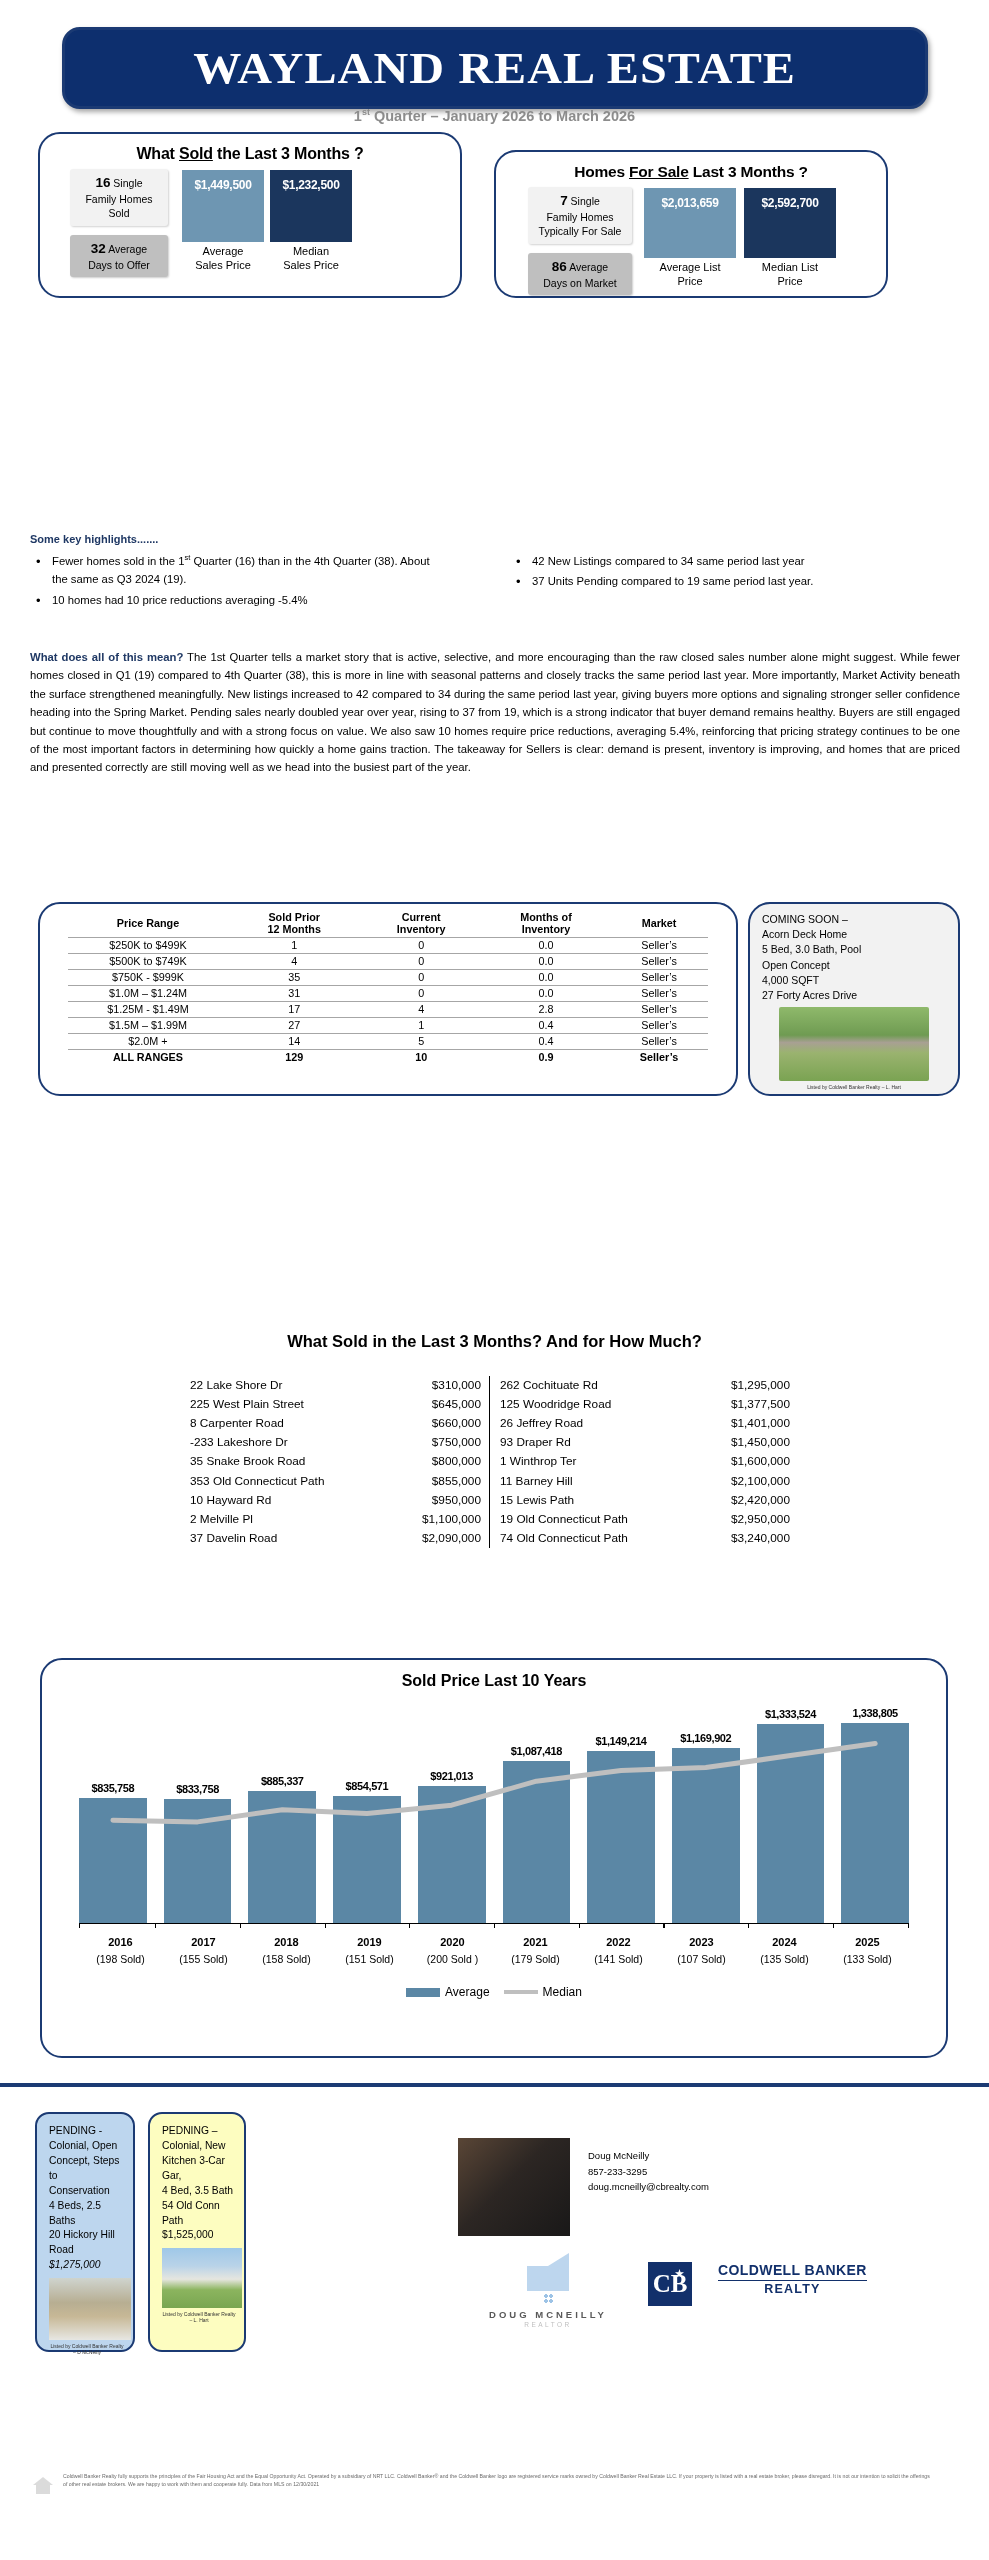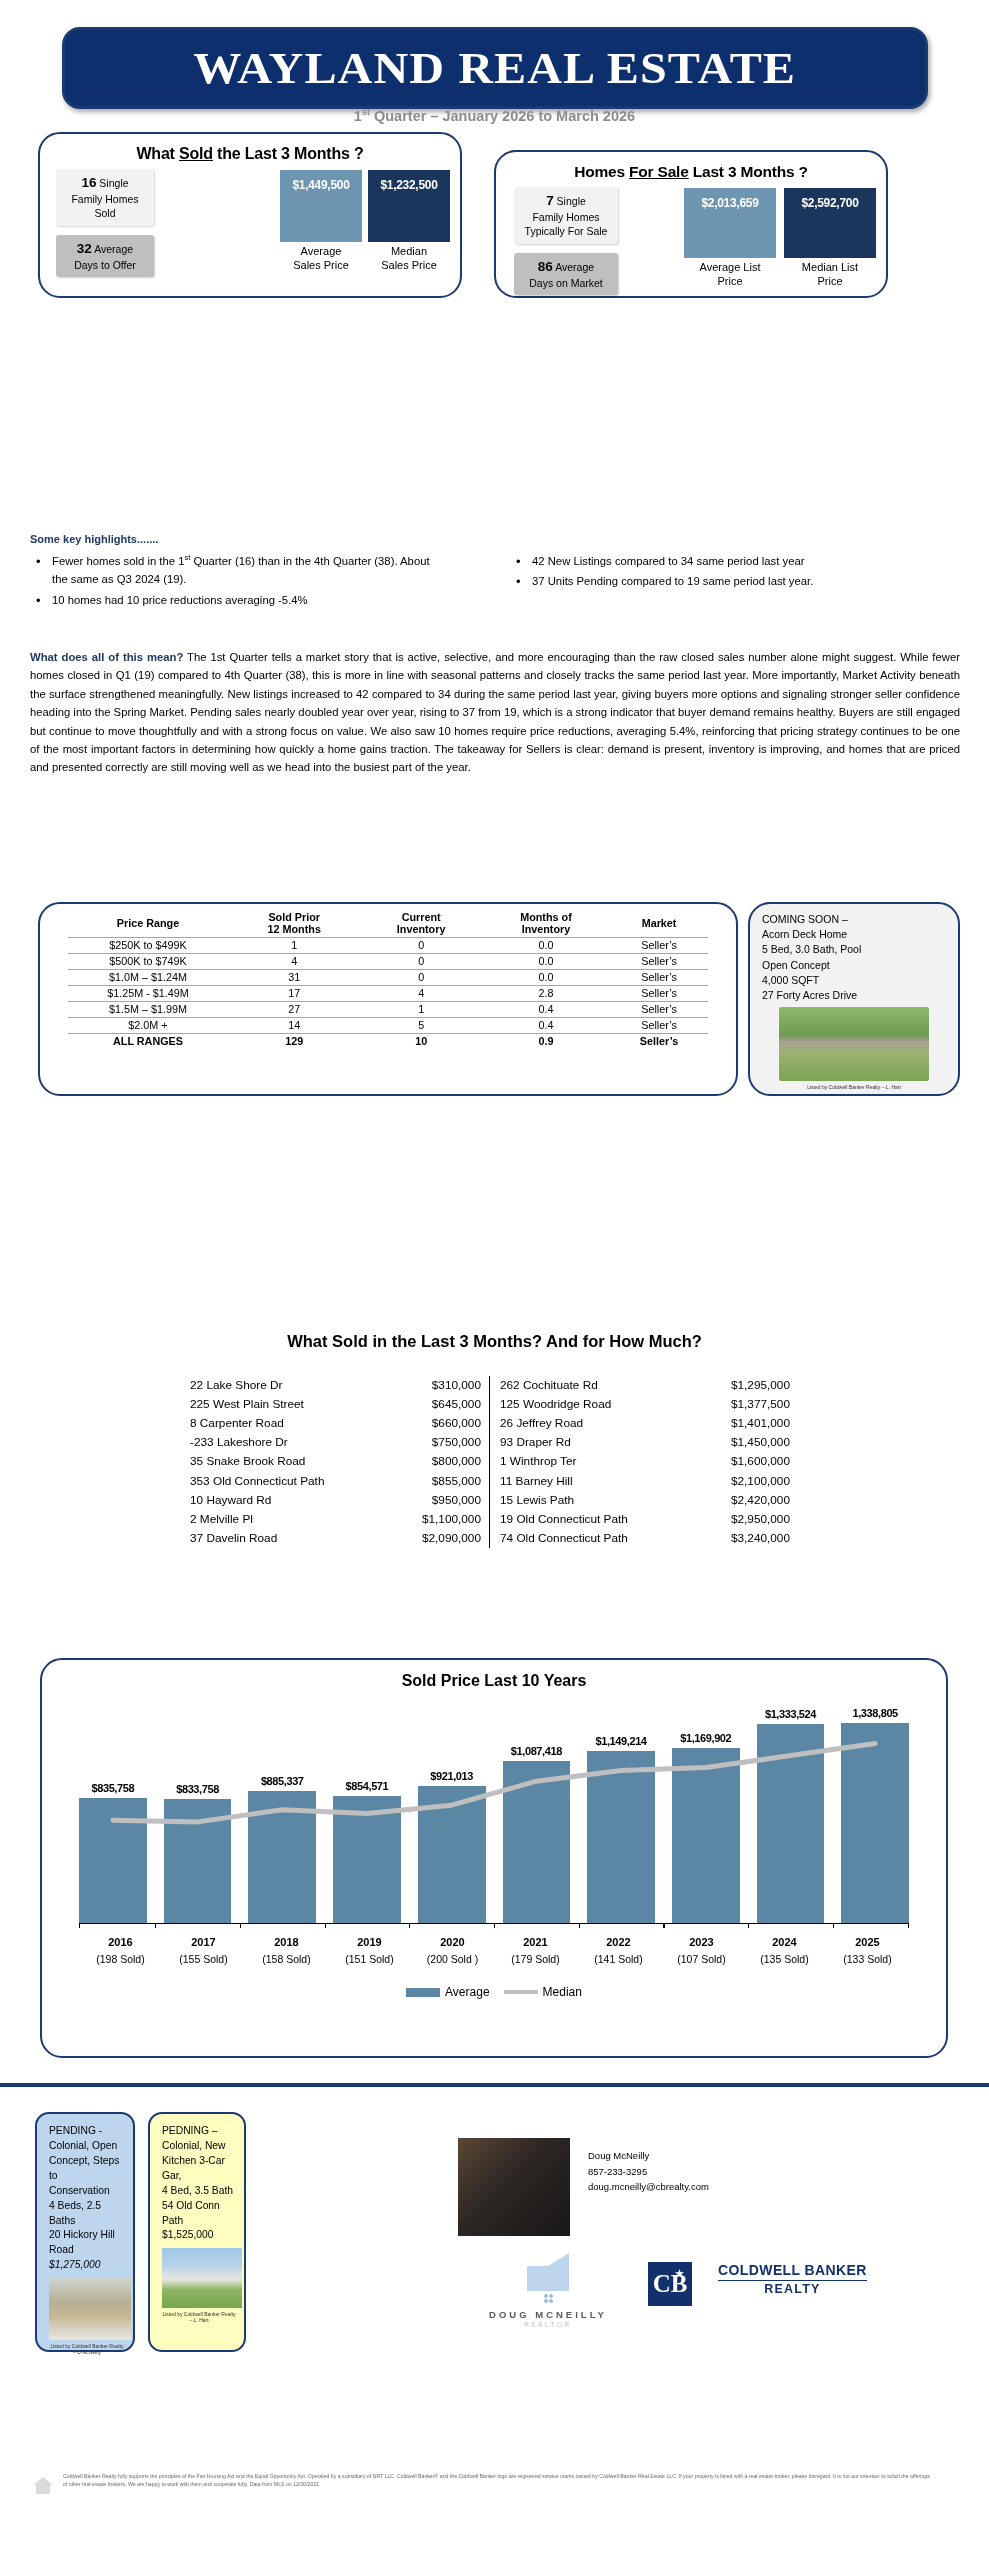--- a/index.html
+++ b/index.html
@@ -57,21 +57,21 @@
   .panel-title {
     text-align: center;
     font-size: 16px;
     font-weight: bold;
     margin-top: 11px;
     letter-spacing: -0.2px;
   }
   #panel-sale .panel-title { font-size: 15.5px; }
   .u { text-decoration: underline; }
 
-  .panel-body { display: flex; align-items: flex-start; padding: 0 10px; justify-content: space-between; }
+  .panel-body { display: flex; align-items: flex-start; padding: 0 24px; }
   .stat-col { width: 98px; margin-left: 6px; margin-top: 6px; }
   #panel-sale .stat-col { width: 104px; margin-left: 8px; }
 
   .stat-box {
     text-align: center;
     font-size: 10.5px;
     line-height: 1.35;
     padding: 5px 3px;
     border-radius: 3px;
   }
@@ -362,20 +362,27 @@
             <td>Seller’s</td>
           </tr>
           <tr>
             <td>$500K to $749K</td>
             <td>4</td>
             <td>0</td>
             <td>0.0</td>
             <td>Seller’s</td>
           </tr>
           <tr>
+            <td>$750K - $999K</td>
+            <td>35</td>
+            <td>0</td>
+            <td>0.0</td>
+            <td>Seller’s</td>
+          </tr>
+          <tr>
             <td>$1.0M – $1.24M</td>
             <td>31</td>
             <td>0</td>
             <td>0.0</td>
             <td>Seller’s</td>
           </tr>
           <tr>
             <td>$1.25M - $1.49M</td>
             <td>17</td>
             <td>4</td>

